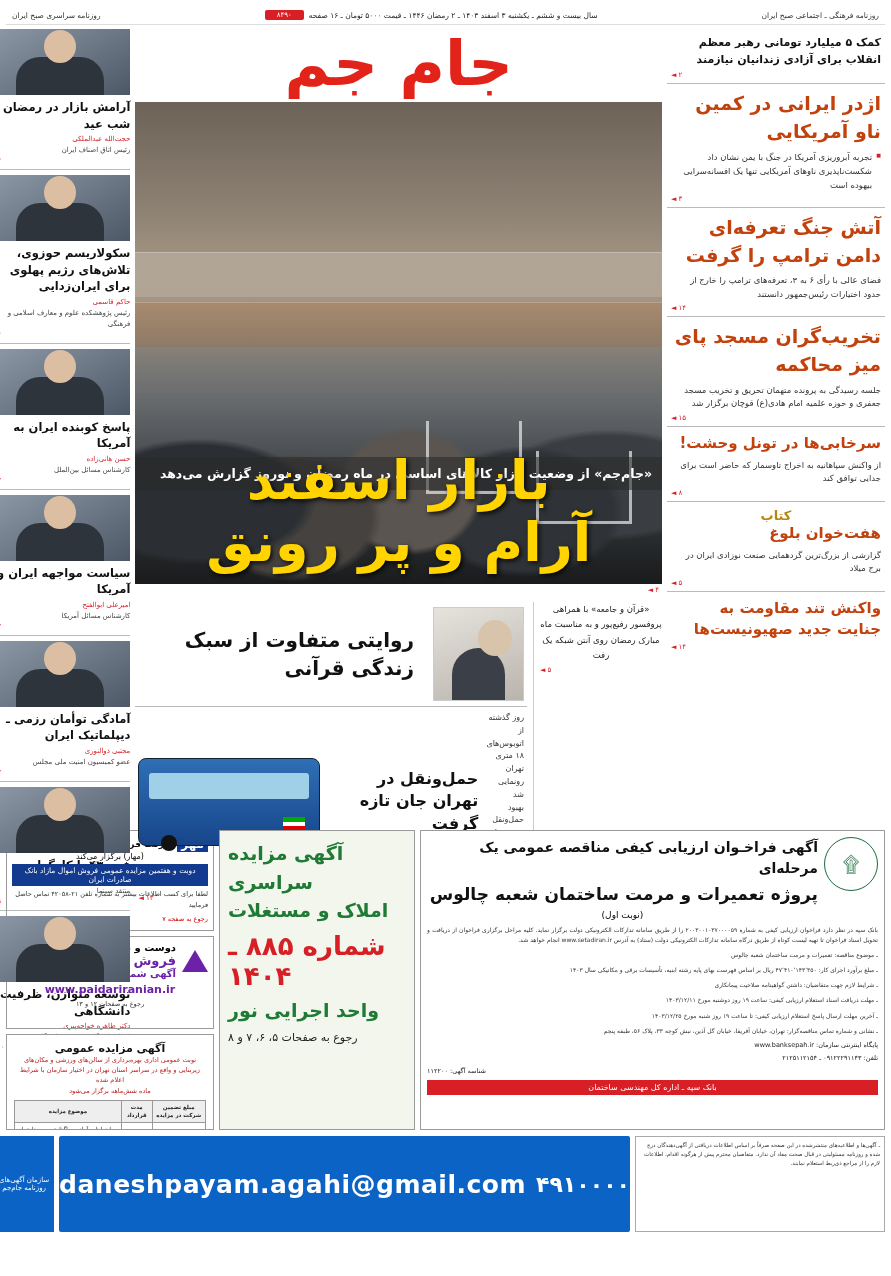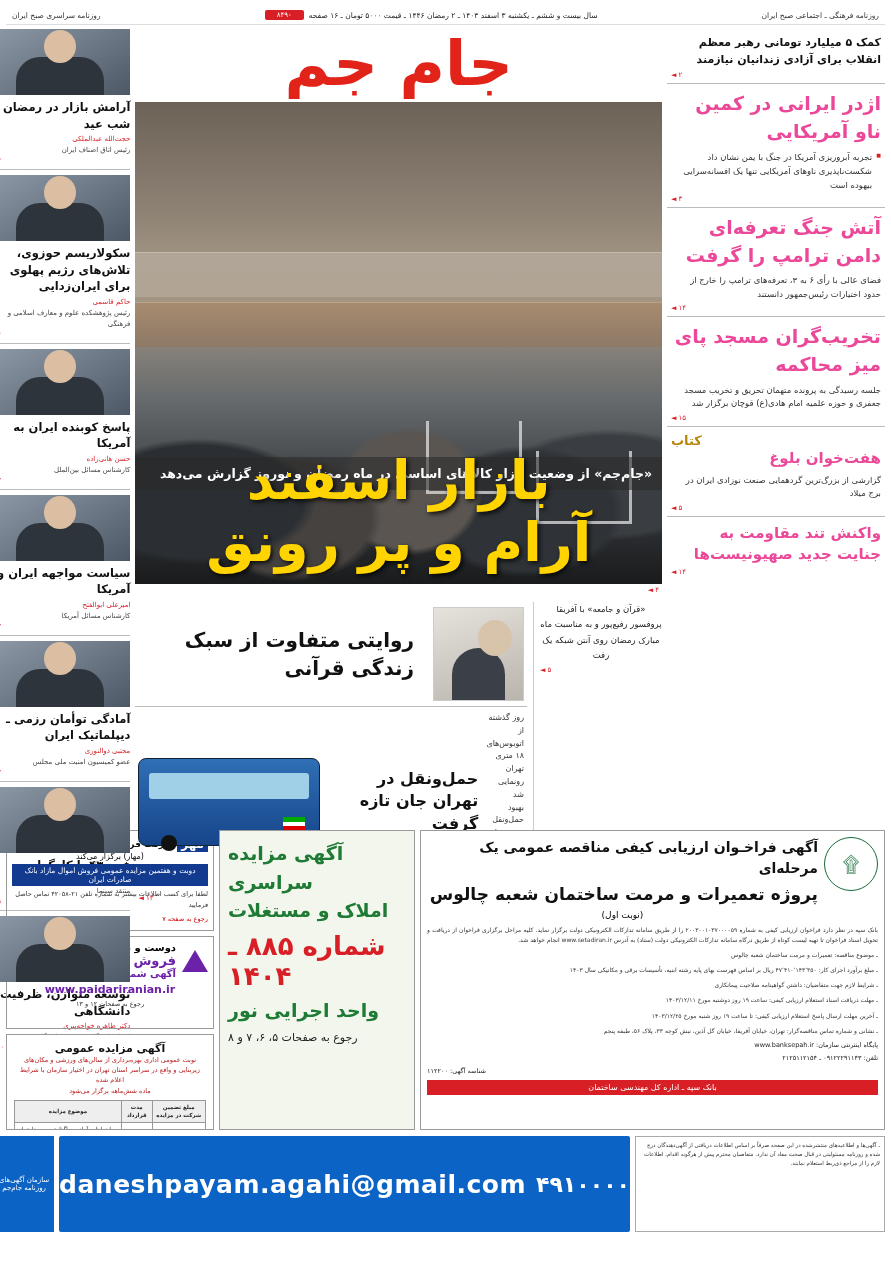--- a/index.html
+++ b/index.html
@@ -25,21 +25,21 @@
 
   
   .grid{display:flex;gap:5px;margin-top:4px;height:795px;}
   .col-right{width:218px;flex:0 0 218px;}
   .col-center{flex:1;position:relative;}
   .col-left{width:140px;flex:0 0 140px;}
 
   
   .hl{padding:6px 4px 4px 4px;border-bottom:1px solid #bbb;position:relative;}
   .hl:last-child{border-bottom:none;}
-  .hl h2{margin:0;font-size:19px;line-height:1.45;font-weight:bold;color:#ec4899;text-align:right;}
+  .hl h2{margin:0;font-size:19px;line-height:1.45;font-weight:bold;color:#c2410c;text-align:right;}
   .hl h2.small{font-size:15px;line-height:1.4;}
   .hl .kicker{font-size:11px;font-weight:bold;line-height:1.5;color:#111;margin:0 0 3px 0;}
   .hl ul{margin:5px 0 0 0;padding:0;list-style:none;}
   .hl ul li{font-size:8.5px;line-height:1.65;color:#333;padding-right:9px;position:relative;margin-bottom:3px;}
   .hl ul li:before{content:"■";position:absolute;right:0;top:1px;font-size:5px;color:#d81f26;}
   .hl p.sub{font-size:8.5px;line-height:1.6;color:#333;margin:5px 0 0 0;}
   .pagenum{font-size:7px;color:#d81f26;text-align:left;margin-top:3px;letter-spacing:1px;}
 
   
   .logo-box{height:70px;background:#fff;display:flex;align-items:center;justify-content:center;overflow:hidden;}
@@ -179,23 +179,28 @@
         <p class="sub">فضای عالی با رأی ۶ به ۳، تعرفه‌های ترامپ را خارج از حدود اختیارات رئیس‌جمهور دانستند</p>
         <div class="pagenum">۱۴ ◄</div>
       </div>
 
       <div class="hl">
         <h2>تخریب‌گران مسجد پای میز محاکمه</h2>
         <p class="sub">جلسه رسیدگی به پرونده متهمان تحریق و تخریب مسجد جعفری و حوزه علمیه امام هادی(ع) قوچان برگزار شد</p>
         <div class="pagenum">۱۵ ◄</div>
       </div>
 
-
-      <div class="hl">
-        <div style="color:#b8860b;font-size:13px;font-weight:bold;text-align:left;">کتاب</div>
+      <div class="hl">
+        <h2 class="small">سرخابی‌ها در تونل وحشت!</h2>
+        <p class="sub">از واکنش سپاهانیه به اخراج تاوسمار که حاضر است برای جدایی توافق کند</p>
+        <div class="pagenum">۸ ◄</div>
+      </div>
+
+      <div class="hl">
+        <div style="color:#b8860b;font-size:13px;font-weight:bold;text-align:center;">کتاب</div>
         <h2 class="small">هفت‌خوان بلوغ</h2>
         <p class="sub">گزارشی از بزرگ‌ترین گردهمایی صنعت نوزادی ایران در برج میلاد</p>
         <div class="pagenum">۵ ◄</div>
       </div>
 
       <div class="hl">
         <h2 class="small">واکنش تند مقاومت به جنایت جدید صهیونیست‌ها</h2>
         <div class="pagenum">۱۴ ◄</div>
       </div>
     </div>
@@ -215,21 +220,21 @@
         <div class="overlay-caption">«جام‌جم» از وضعیت بازار کالاهای اساسی در ماه رمضان و نوروز گزارش می‌دهد</div>
         <div class="big-title">
           <div>بازار اسفند</div>
           <div>آرام و پر رونق</div>
         </div>
       </div>
       <div class="photo-foot">۴ ◄</div>
 
       <div class="lower">
         <div class="quote-col">
-          <div class="q">«قرآن و جامعه» با آفریقا پروفسور رفیع‌پور و به مناسبت ماه مبارک رمضان روی آنتن شبکه یک رفت</div>
+          <div class="q">«قرآن و جامعه» با همراهی پروفسور رفیع‌پور و به مناسبت ماه مبارک رمضان روی آنتن شبکه یک رفت</div>
           <div class="pagenum">۵ ◄</div>
         </div>
         <div class="lower-left">
           <div class="strip">
             <div style="display:flex;gap:19px;align-items:center;">
               <div class="portrait"></div>
               <h3>روایتی متفاوت از سبک زندگی قرآنی</h3>
             </div>
           </div>
           <div class="strip" style="border-bottom:none;">

